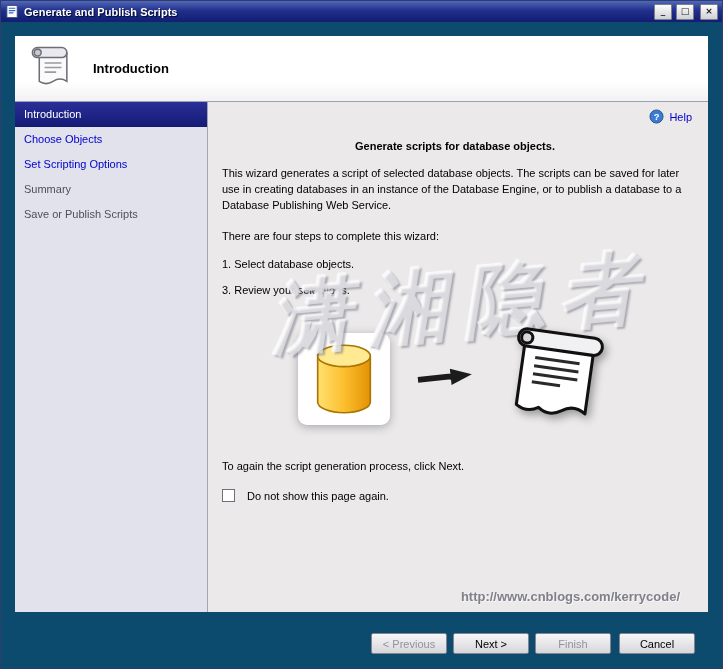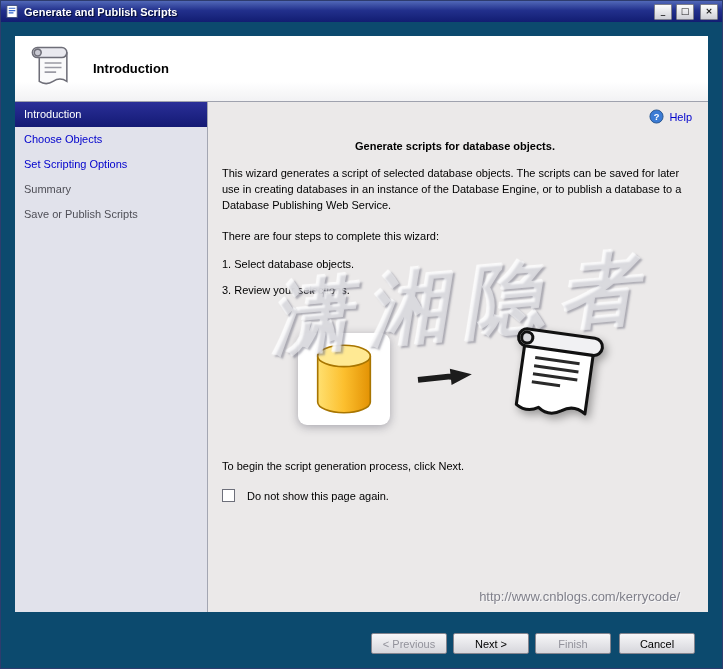--- a/index.html
+++ b/index.html
@@ -107,21 +107,21 @@
   .closing { margin-top: 24px; }
   .check-row { margin-top: 17px; display: flex; align-items: flex-end; gap: 12px; }
   .check-row input {
     appearance: none; -webkit-appearance: none;
     width: 13px; height: 13px;
     background: #fff; border: 1px solid #6d6f7a;
     margin: 0;
   }
   .wm-url {
     position: absolute; right: 28px; bottom: 8px;
-    font-size: 13px; font-weight: normal;
+    font-size: 13px; font-weight: bold;
     color: #80808a;
     text-shadow: 1px 1px 0 #f6f6f8;
     pointer-events: none;
   }
   .wm-cjk {
     position: absolute; left: 62px; top: 148px;
     font-size: 80px; font-weight: bold; font-style: italic;
     letter-spacing: 16px;
     color: rgba(248,248,250,0.55);
     text-shadow: 2px 2px 2px rgba(110,110,125,0.5), -1px -1px 1px rgba(255,255,255,0.85);
@@ -234,21 +234,21 @@
               <g transform="rotate(8 55 55)">
                 <path d="M20 20 H88 V86 q-12 -8 -23 0 q-12 8 -23 0 q-11 7 -22 0 Z" fill="#ffffff" stroke="#111" stroke-width="3" stroke-linejoin="round"></path>
                 <rect x="13" y="11" width="83" height="17" rx="8.5" fill="#f1f1f3" stroke="#111" stroke-width="3"></rect>
                 <circle cx="21.5" cy="19.5" r="5.5" fill="#d8d8dc" stroke="#111" stroke-width="3"></circle>
                 <path d="M32 38 h44 M32 46 h44 M32 54 h44 M32 62 h28" stroke="#2a2a2a" stroke-width="3" fill="none"></path>
               </g>
             </svg>
           </span>
         </div>
 
-        <div class="closing">To begin the script generation process, click Next.</div>
+        <div class="closing">To again the script generation process, click Next.</div>
 
         <div class="check-row">
           <input type="checkbox" style="">
           <span>Do not show this page again.</span>
         </div>
 
         <div class="wm-url">http://www.cnblogs.com/kerrycode/</div>
 
       </div>
     </div>

